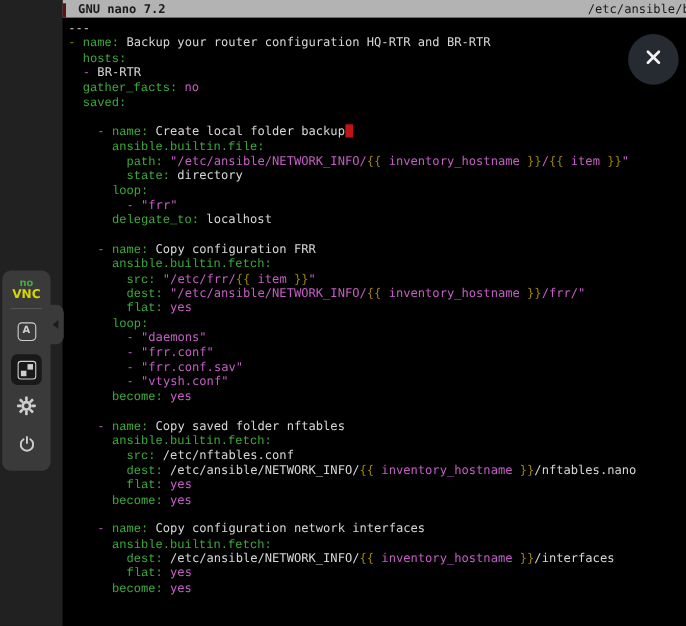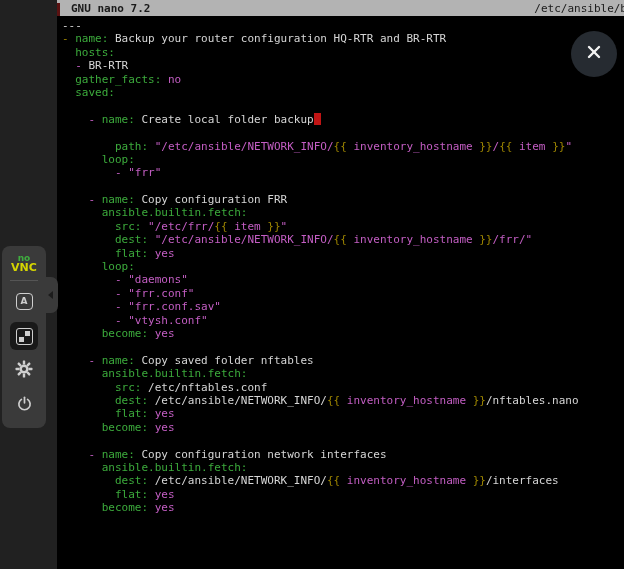--- a/index.html
+++ b/index.html
@@ -11,21 +11,21 @@
   .terminal{position:absolute;left:57px;top:0;width:567px;height:569px;background:#000;}
   .titlebar{position:relative;height:16px;background:var(--titlebg,#b3b3b3);color:var(--titlefg,#1a1a1a);
             font-family:"DejaVu Sans Mono",monospace;font-size:11px;font-weight:bold;
             display:flex;align-items:center;padding-left:14px;box-sizing:border-box;}
   .titlebar .file{margin-left:auto;font-weight:normal;white-space:nowrap;margin-right:-3px;}
   .red-strip{position:absolute;left:0;top:3px;width:3px;height:13px;background:#5a1212;}
   .screen{padding:3px 0 0 5px;}
   .line{height:13.4px;line-height:13.4px;font-family:"DejaVu Sans Mono",monospace;font-size:11px;
         white-space:pre;letter-spacing:0;}
   .seg-plain{color:var(--plain,#d6d6d6);}
-  .seg-key{color:var(--key,#3cab3c);}
+  .seg-key{color:var(--key,#3cab3c);font-family:Liberation Mono, monospace;}
   .seg-str{color:var(--str,#c45ec4);}
   .seg-brace{color:var(--brace,#9c8400);}
   .seg-cur{display:inline-block;width:7px;height:12px;background:var(--cursorbg,#c01414);
            vertical-align:-2px;}
   
   .vnc-panel{position:absolute;left:2px;top:246px;width:44px;height:182px;
              background:var(--panelbg,#3a3a3a);border-radius:8px;box-sizing:border-box;
              display:flex;flex-direction:column;align-items:center;padding-top:7px;}
   .vnc-logo{text-align:center;line-height:10px;font-weight:bold;font-size:11px;
             font-family:"DejaVu Sans",sans-serif;letter-spacing:0;}
@@ -68,24 +68,26 @@
     </div>
     <div class="screen" id="editor-lines">
         <div class="line"><span class="seg-plain">---</span></div>
         <div class="line"><span class="seg-brace">-</span><span class="seg-plain"> </span><span class="seg-key">name:</span><span class="seg-plain"> Backup your router configuration HQ-RTR and BR-RTR</span></div>
         <div class="line"><span class="seg-plain">  </span><span class="seg-key">hosts:</span></div>
         <div class="line"><span class="seg-plain">  </span><span class="seg-str">- </span><span class="seg-plain">BR-RTR</span></div>
         <div class="line"><span class="seg-plain">  </span><span class="seg-key">gather_facts:</span><span class="seg-plain"> </span><span class="seg-str">no</span></div>
         <div class="line"><span class="seg-plain">  </span><span class="seg-key">saved:</span></div>
         <div class="line">&nbsp;</div>
         <div class="line"><span class="seg-plain">    </span><span class="seg-str">- </span><span class="seg-key">name:</span><span class="seg-plain"> Create local folder backup</span><span class="seg-cur"></span></div>
-        <div class="line"><span class="seg-plain">      </span></div>
+        <div class="line"><span class="seg-plain">      </span><span class="seg-key">ansible.builtin.file:</span></div>
         <div class="line"><span class="seg-plain">        </span><span class="seg-key">path:</span><span class="seg-plain"> </span><span class="seg-str">"/etc/ansible/NETWORK_INFO/</span><span class="seg-brace">{{</span><span class="seg-str"> inventory_hostname </span><span class="seg-brace">}}</span><span class="seg-str">/</span><span class="seg-brace">{{</span><span class="seg-str"> item </span><span class="seg-brace">}}</span><span class="seg-str">"</span></div>
+        <div class="line"><span class="seg-plain">        </span><span class="seg-key">state:</span><span class="seg-plain"> directory</span></div>
         <div class="line"><span class="seg-plain">      </span><span class="seg-key">loop:</span></div>
         <div class="line"><span class="seg-plain">        </span><span class="seg-str">- "frr"</span></div>
+        <div class="line"><span class="seg-plain">      </span><span class="seg-key">delegate_to:</span><span class="seg-plain"> localhost</span></div>
         <div class="line">&nbsp;</div>
         <div class="line"><span class="seg-plain">    </span><span class="seg-str">- </span><span class="seg-key">name:</span><span class="seg-plain"> Copy configuration FRR</span></div>
         <div class="line"><span class="seg-plain">      </span><span class="seg-key">ansible.builtin.fetch:</span></div>
         <div class="line"><span class="seg-plain">        </span><span class="seg-key">src:</span><span class="seg-plain"> </span><span class="seg-str">"/etc/frr/</span><span class="seg-brace">{{</span><span class="seg-str"> item </span><span class="seg-brace">}}</span><span class="seg-str">"</span></div>
         <div class="line"><span class="seg-plain">        </span><span class="seg-key">dest:</span><span class="seg-plain"> </span><span class="seg-str">"/etc/ansible/NETWORK_INFO/</span><span class="seg-brace">{{</span><span class="seg-str"> inventory_hostname </span><span class="seg-brace">}}</span><span class="seg-str">/frr/"</span></div>
         <div class="line"><span class="seg-plain">        </span><span class="seg-key">flat:</span><span class="seg-plain"> </span><span class="seg-str">yes</span></div>
         <div class="line"><span class="seg-plain">      </span><span class="seg-key">loop:</span></div>
         <div class="line"><span class="seg-plain">        </span><span class="seg-str">- "daemons"</span></div>
         <div class="line"><span class="seg-plain">        </span><span class="seg-str">- "frr.conf"</span></div>
         <div class="line"><span class="seg-plain">        </span><span class="seg-str">- "frr.conf.sav"</span></div>

